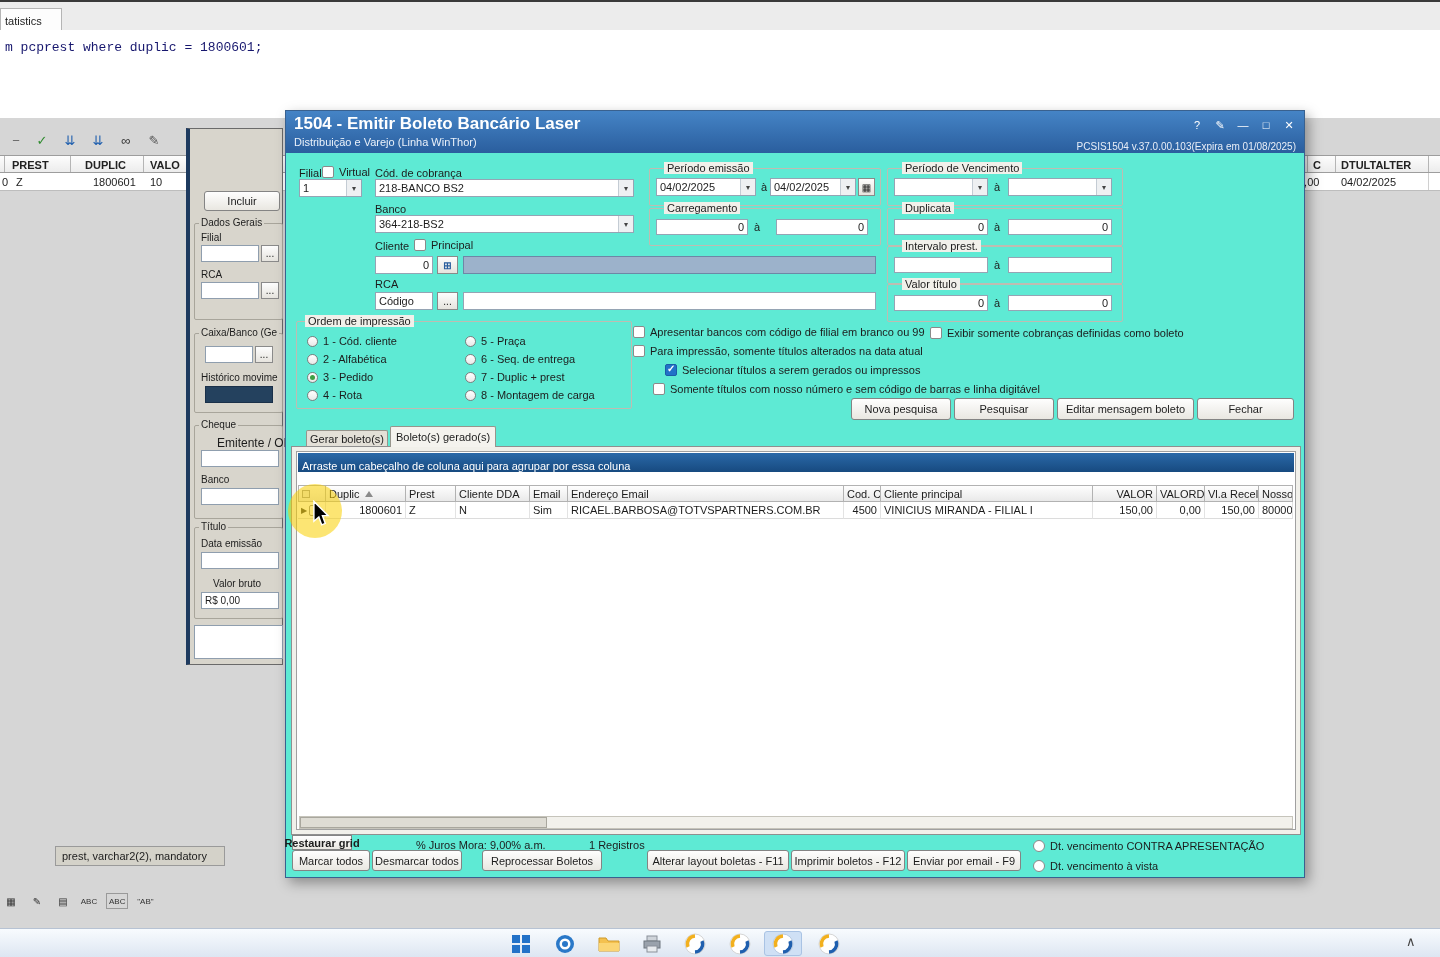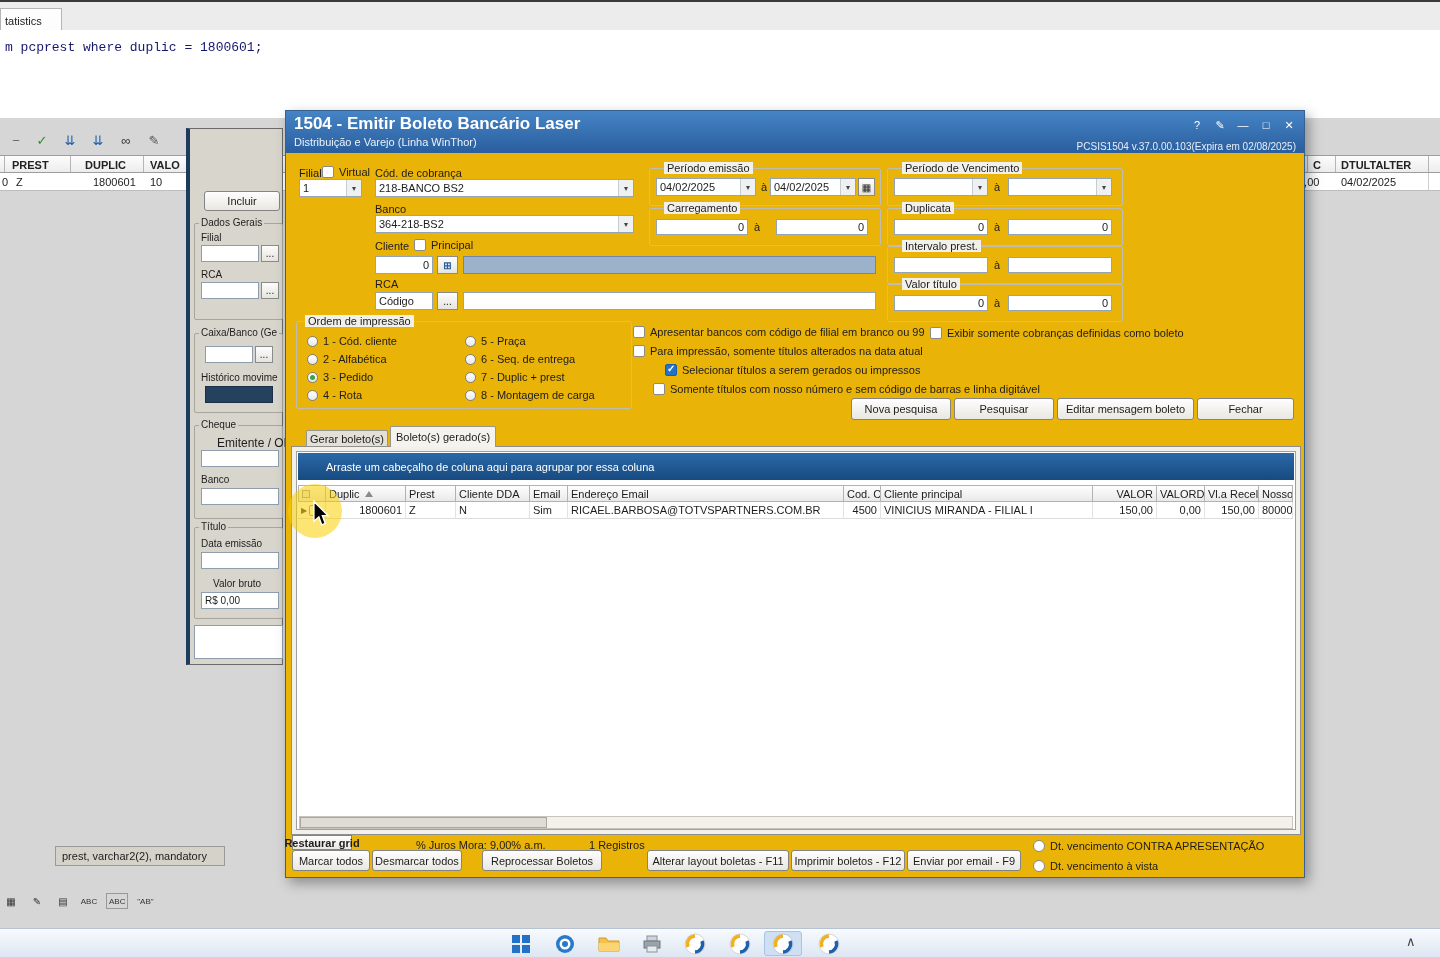--- a/index.html
+++ b/index.html
@@ -26,31 +26,31 @@
   
   .cbitem{position:absolute;display:flex;align-items:center;gap:5px;white-space:nowrap;}
   .cb{width:12px;height:12px;border:1px solid #8a8a8a;background:#fff;flex:none;position:relative;border-radius:2px;}
   .cb.on{background:#2172c8;border-color:#1a5ca8;}
   .cb.on::after{content:"✓";position:absolute;left:1px;top:-2px;color:#fff;font-size:10px;font-weight:bold;}
   .rditem{position:absolute;display:flex;align-items:center;gap:5px;white-space:nowrap;}
   .rd{width:11px;height:11px;border-radius:50%;border:1px solid #7e7e7e;background:linear-gradient(#fff,#e9e9e9);flex:none;position:relative;}
   .rd.on::after{content:"";position:absolute;left:2px;top:2px;width:5px;height:5px;border-radius:50%;background:#3fa044;}
 
   
-  .dialog{position:absolute;left:285px;top:110px;width:1020px;height:768px;background:#eab308;border:1px solid #39618f;box-shadow:4px 5px 12px rgba(0,0,0,.35);z-index:5;}
+  .dialog{position:absolute;left:285px;top:110px;width:1020px;height:768px;background:#5eead4;border:1px solid #39618f;box-shadow:4px 5px 12px rgba(0,0,0,.35);z-index:5;}
   .titlebar{position:absolute;left:0;top:0;right:0;height:42px;background:linear-gradient(180deg,#4584c6,#2a5e9e);color:#fff;}
   .wbtn{width:18px;height:16px;display:flex;align-items:center;justify-content:center;color:#fff;font-size:11px;}
 
   
   .tab{position:absolute;display:flex;align-items:center;justify-content:center;border:1px solid #97958c;border-bottom:none;border-radius:2px 2px 0 0;font-size:11px;white-space:nowrap;}
   .tab.inactive{background:#e3e0d7;}
   .tab.active{background:#f4f3ee;z-index:3;}
   .panel{position:absolute;left:5px;top:335px;width:1010px;height:389px;background:#f1f0ea;border:1px solid #8f8f8f;}
   .gridwrap{position:absolute;left:4px;top:4px;width:1000px;height:379px;background:#fff;border:1px solid #a0a0a0;}
-  .groupbar{position:absolute;left:1px;top:1px;width:996px;height:27px;background:linear-gradient(180deg,#2a69a8,#174a80);color:#fff;display:flex;align-items:center;padding-left:28px;font-size:11px;}
+  .groupbar{position:absolute;left:1px;top:1px;width:996px;height:19px;background:linear-gradient(180deg,#2a69a8,#174a80);color:#fff;display:flex;align-items:flex-end;padding-left:4px;font-size:11px;}
   .ghead{position:absolute;left:1px;top:33px;display:flex;}
   .gh{height:17px;background:linear-gradient(#fefefe,#e9e9e9);border-right:1px solid #b2b2b2;border-top:1px solid #b2b2b2;border-bottom:1px solid #b2b2b2;display:flex;align-items:center;padding:0 3px;font-size:11px;overflow:hidden;white-space:nowrap;}
   .gh:first-child{border-left:1px solid #b2b2b2;}
   .grow{position:absolute;left:1px;top:50px;display:flex;}
   .gc{height:17px;background:#fff;border-right:1px solid #e3e3e3;border-bottom:1px solid #dcdcdc;display:flex;align-items:center;padding:0 3px;font-size:11px;overflow:hidden;white-space:nowrap;}
   .rgt{justify-content:flex-end;}
   .sortup{width:0;height:0;border-left:4px solid transparent;border-right:4px solid transparent;border-bottom:6px solid #8a8a8a;margin-left:5px;}
   .hscroll{position:absolute;left:2px;top:364px;width:994px;height:13px;background:#f2f1ec;border:1px solid #c6c4bb;}
   .hthumb{position:absolute;left:0;top:0;bottom:0;width:247px;background:#dedcd4;border:1px solid #a9a79e;}
 
@@ -185,21 +185,21 @@
   <div class="titlebar">
     <div class="lbl" style="left:8px;top:3px;font-size:17px;font-weight:bold;color:#fff;">1504 - Emitir Boleto Bancário Laser</div>
     <div class="lbl" style="left:8px;top:25px;font-size:11px;color:#eaf1fa;">Distribuição e Varejo (Linha WinThor)</div>
     <div class="abs" style="right:6px;top:6px;display:flex;gap:5px;">
       <span class="wbtn">?</span>
       <span class="wbtn">✎</span>
       <span class="wbtn">—</span>
       <span class="wbtn">□</span>
       <span class="wbtn">✕</span>
     </div>
-    <div class="lbl" style="right:8px;bottom:1px;left:auto;font-size:10px;color:#e8eef7;">PCSIS1504  v.37.0.00.103(Expira em 02/08/2025)</div>
+    <div class="lbl" style="right:8px;bottom:1px;left:auto;font-size:10px;color:#e8eef7;">PCSIS1504  v.37.0.00.103(Expira em 01/08/2025)</div>
   </div>
 
   <span class="lbl" style="left:13px;top:56px;">Filial</span>
   <div class="cbitem" style="left:36px;top:55px;">
     <span class="cb"></span>
     <span>Virtual</span>
   </div>
   <div class="combo" style="left:13px;top:68px;width:63px;">
     <span class="val">1</span>
     <span class="arrowbtn"></span>

